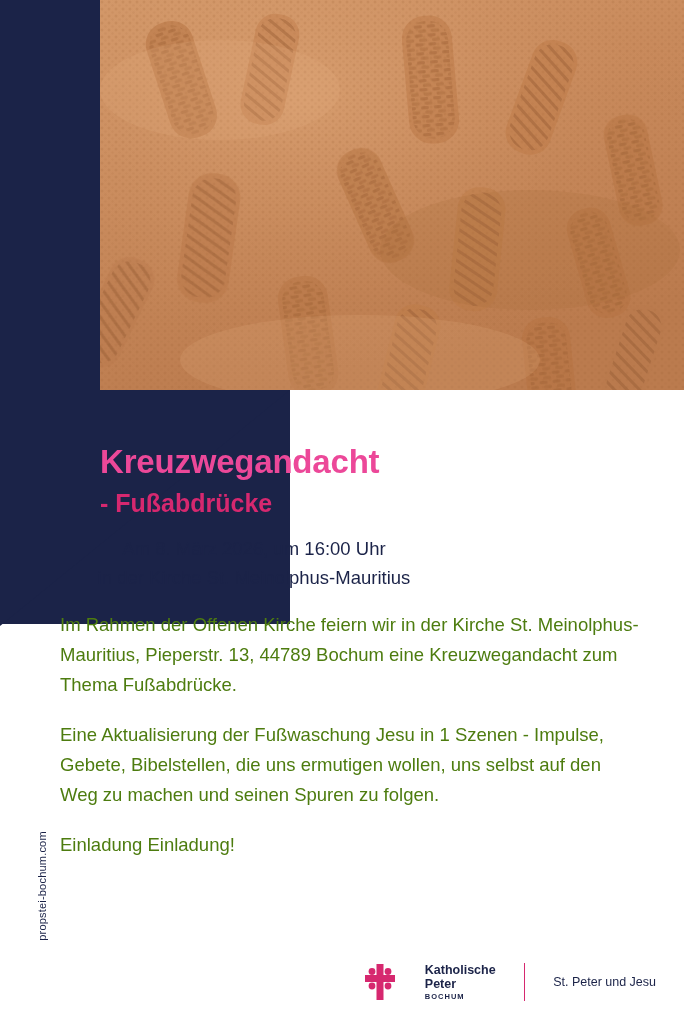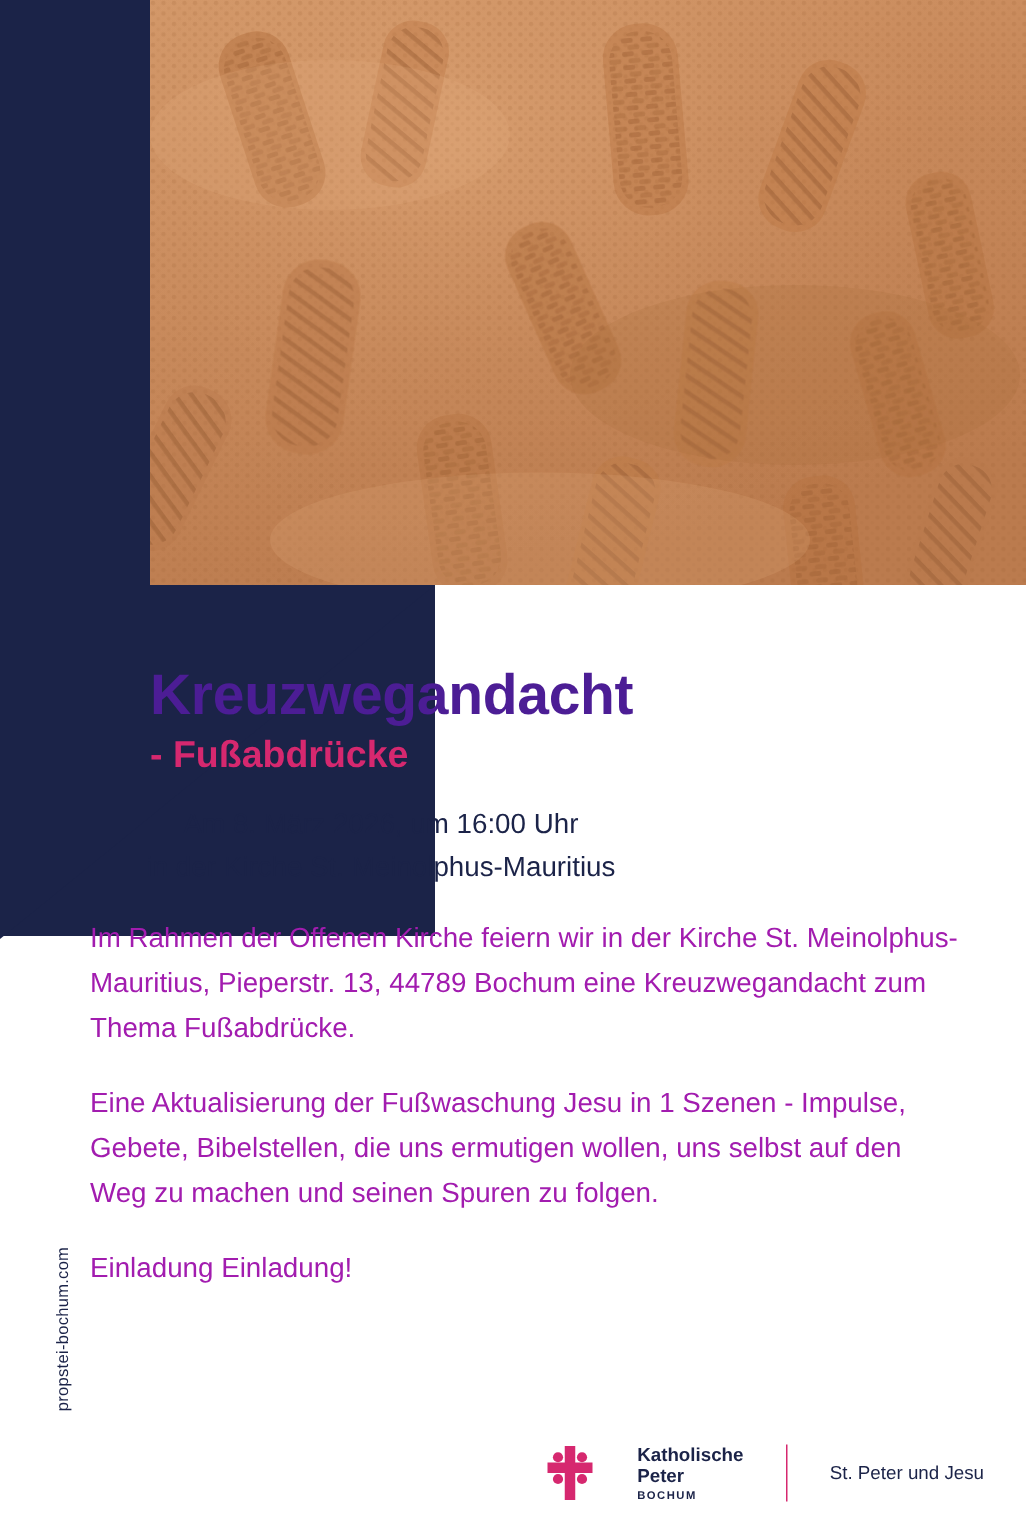--- a/index.html
+++ b/index.html
@@ -66,23 +66,23 @@
   .content {
     position: absolute;
     left: 0;
     top: 430px;
     width: 684px;
   }
   .title {
     position: absolute;
     left: 100px;
     top: 14px;
-    font-size: 38px;
+    font-size: 33px;
     font-weight: bold;
-    color: #4c1d95;
+    color: #ec4899;
     letter-spacing: -0.2px;
     line-height: 1.1;
     white-space: nowrap;
     text-align: right;
   }
   .subtitle {
     position: absolute;
     left: 100px;
     top: 60px;
     font-size: 25px;
@@ -105,21 +105,21 @@
   }
   .when div {
     white-space: nowrap;
   }
   .body-text {
     position: absolute;
     left: 60px;
     top: 180px;
     width: 580px;
     font-size: 18.5px;
-    color: #a21caf;
+    color: #4d7c0f;
     line-height: 1.62;
   }
   .body-text p {
     margin: 0 0 20px 0;
   }
   .body-text p:last-child {
     margin-bottom: 0;
   }
   
   .side-credit {

